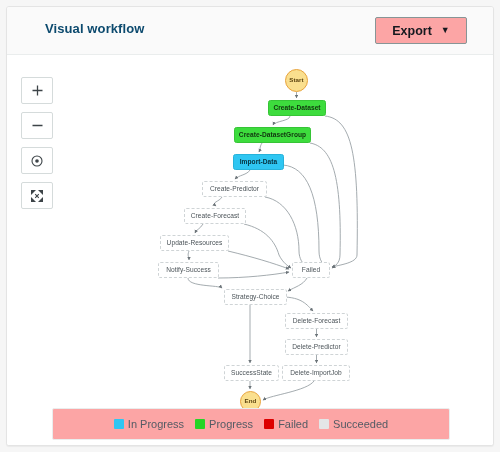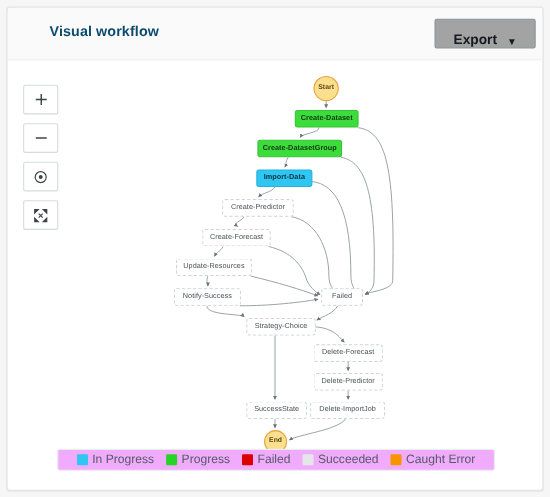--- a/index.html
+++ b/index.html
@@ -18,24 +18,24 @@
   
   #header{
     position:absolute;left:0;top:0;width:100%;height:48px;
     background:#fafafa;border-bottom:1px solid #eaeded;box-sizing:border-box;
   }
   #title{
     position:absolute;left:14px;top:14px;
     font-size:13px;font-weight:bold;color:#0c4a6e;letter-spacing:.1px;margin-left:24px;
   }
   #export-btn{
-    position:absolute;right:6px;top:10px;
+    position:absolute;right:26px;top:10px;
     height:27px;min-width:92px;padding:0 12px;
-    background:#a3a3a3;border:1px solid #879596;border-radius:2px;
-    display:flex;align-items:flex-end;justify-content:center;gap:9px;
+    background:#fca5a5;border:1px solid #879596;border-radius:2px;
+    display:flex;align-items:center;justify-content:center;gap:9px;
     cursor:pointer;box-sizing:border-box;
   }
   #export-btn .lbl{font-size:12.5px;font-weight:bold;color:#16191f;}
   #export-btn .caret{font-size:9px;color:#16191f;line-height:1;}
 
   
   #canvas{
     position:absolute;left:0;top:48px;width:100%;height:392px;
     background:#ffffff;overflow:hidden;
   }
@@ -68,22 +68,22 @@
   .node.inprogress{
     background:#2fc6f2;border:1px solid #27b2da;color:#06303d;font-weight:bold;
   }
   .node.terminal{
     border-radius:50%;background:#fadf8e;border:1px solid #e8a33d;
     color:#5c4410;font-weight:bold;font-size:6.2px;
   }
 
   
   #legend{
-    position:absolute;left:45px;top:353px;width:398px;height:20px;
-    background:#f0abfc;border:1px solid #eaeded;border-radius:2px;
+    position:absolute;left:45px;top:353px;width:398px;height:32px;
+    background:#fca5a5;border:1px solid #eaeded;border-radius:2px;
     display:flex;align-items:center;justify-content:center;gap:11px;
     box-sizing:border-box;
   }
   .lg-item{display:flex;align-items:center;gap:4px;}
   .lg-sw{width:10px;height:10px;border-radius:1px;display:block;}
   .lg-tx{font-size:11px;color:#545b64;}
 </style>
 </head>
 <body>
 
@@ -198,19 +198,15 @@
           <span class="lg-tx">Progress</span>
         </div>
         <div class="lg-item">
           <span class="lg-sw" style="background: rgb(221, 0, 0);"></span>
           <span class="lg-tx">Failed</span>
         </div>
         <div class="lg-item">
           <span class="lg-sw" style="background: rgb(228, 230, 231);"></span>
           <span class="lg-tx">Succeeded</span>
         </div>
-        <div class="lg-item">
-          <span class="lg-sw" style="background: rgb(247, 149, 0);"></span>
-          <span class="lg-tx">Caught Error</span>
-        </div>
       </div>
   </div>
 </div>
 
 </body></html>

